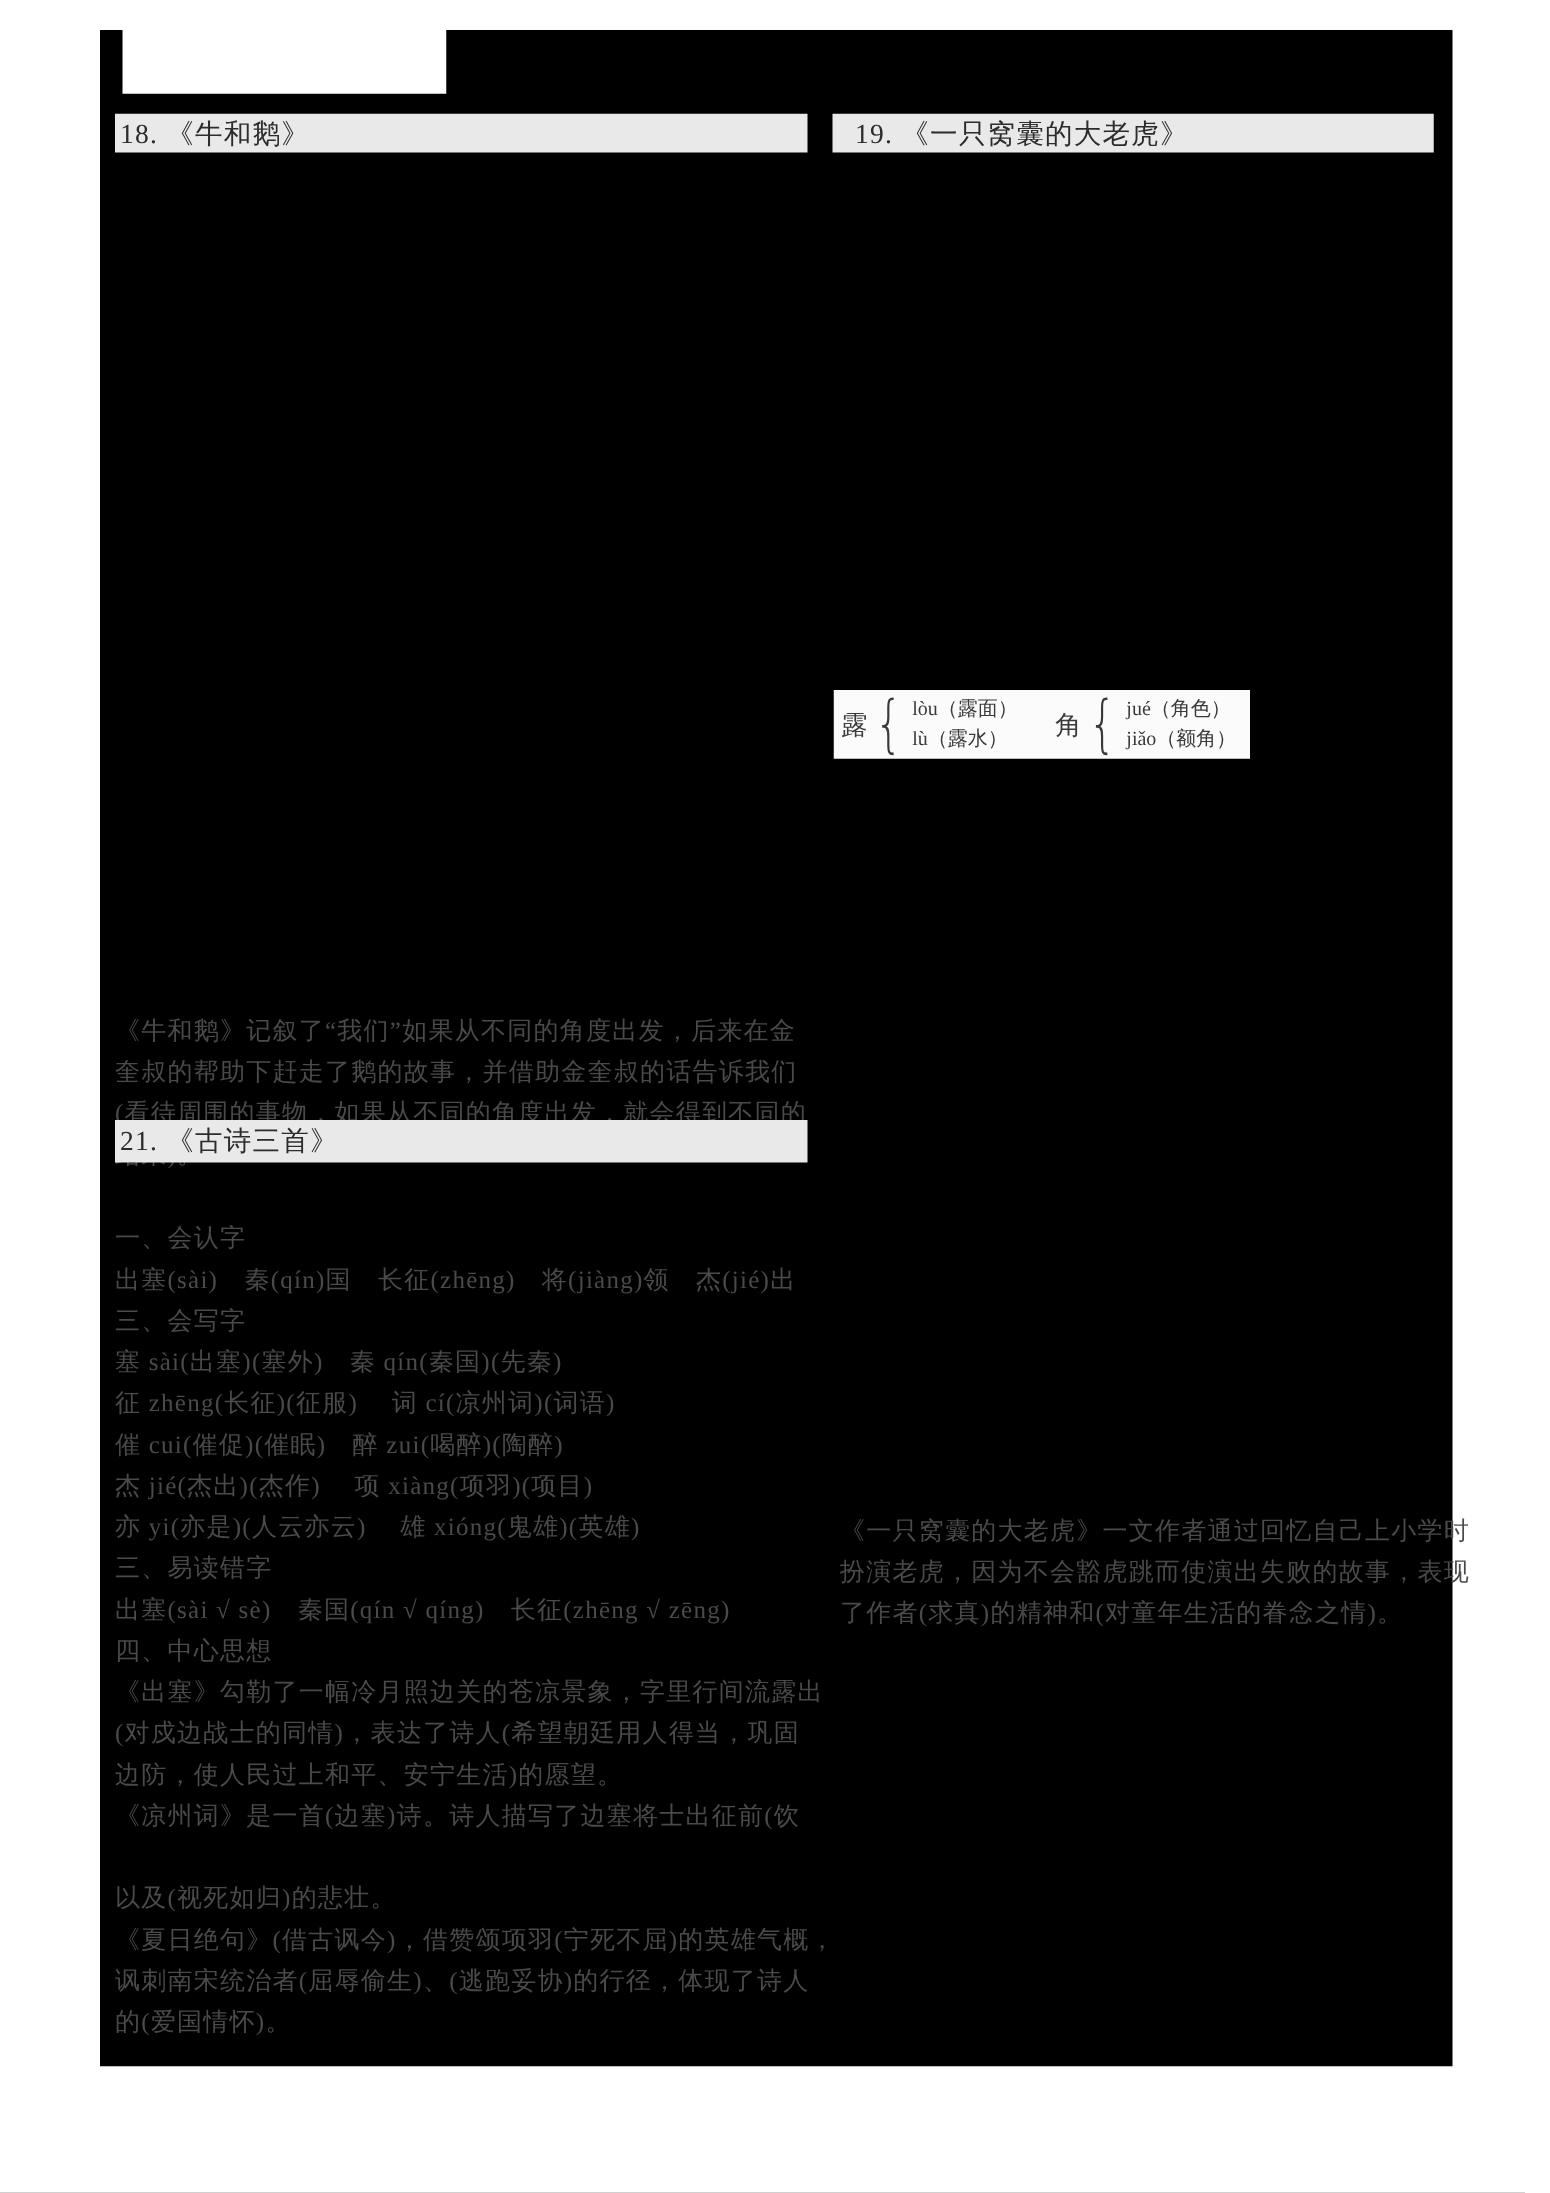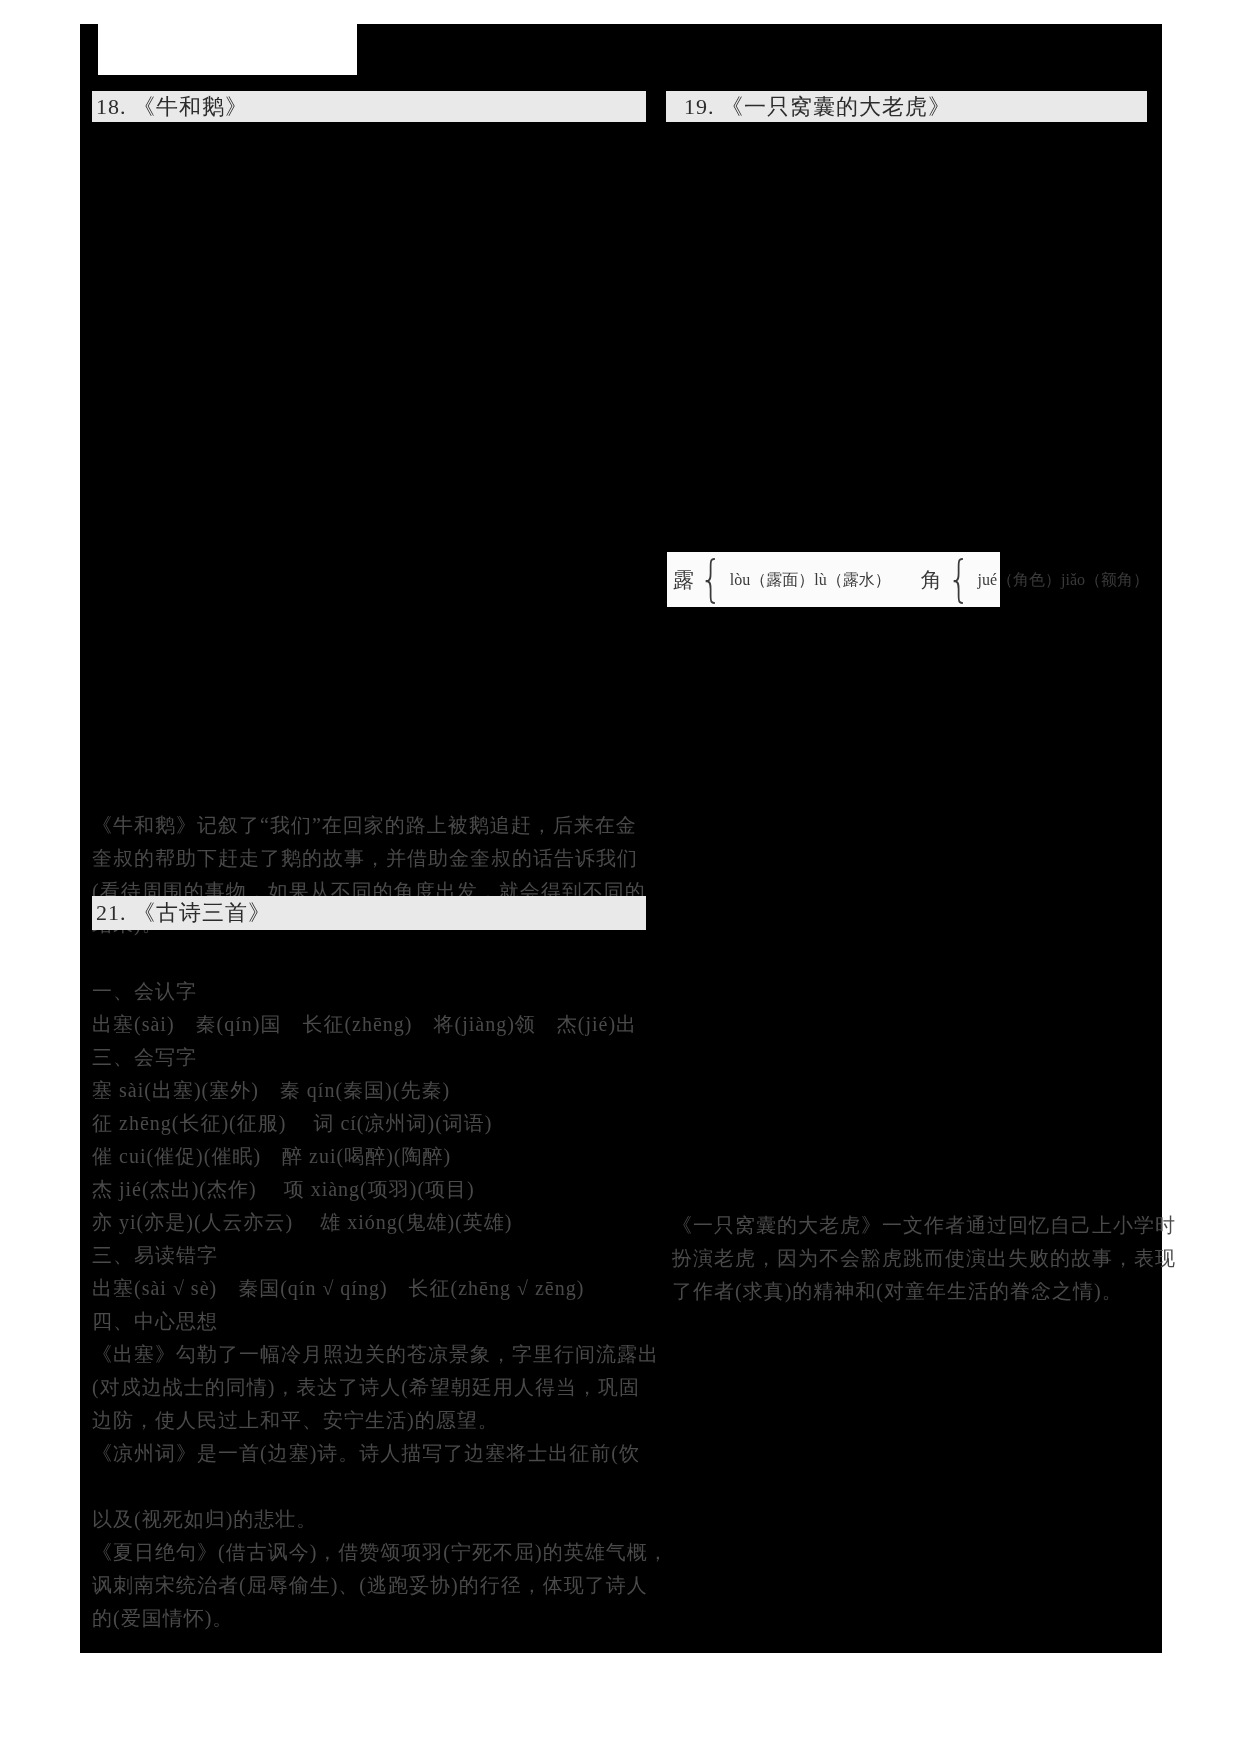--- a/index.html
+++ b/index.html
@@ -16,21 +16,21 @@
       white-space:nowrap;letter-spacing:1px;}
   .ln .b{font-weight:normal;}
   .rln{left:672px;}
   .pbox{position:absolute;left:667px;top:552px;width:333px;height:55px;background:#fbfbfb;
         display:flex;align-items:center;color:#3a3a3a;box-sizing:border-box;padding-left:6px;}
   .pgroup{display:flex;align-items:center;}
   .pgroup.g2{margin-left:30px;}
   .pchar{font-size:21px;color:#3a3a3a;}
   .brace{font-size:50px;font-weight:100;line-height:55px;margin-left:1px;margin-right:3px;
          transform:scaleX(0.7);color:#3a3a3a;font-family:"DejaVu Sans",sans-serif;}
-  .popts{display:flex;justify-content:center;}
+  .popts{display:flex;flex-direction:column;justify-content:center;}
   .popts div{font-size:16px;line-height:24px;white-space:nowrap;}
 </style>
 </head>
 <body>
 
 <div id="page">
 
   <div class="content-black"></div>
   <div class="logo-box"></div>
 
@@ -49,21 +49,21 @@
     <div class="pgroup g2">
       <span class="pchar">角</span>
       <span class="brace">{</span>
       <div class="popts">
         <div>jué（角色）</div>
         <div>jiǎo（额角）</div>
       </div>
     </div>
   </div>
 
-  <div class="ln" style="top:812px"><span class="b">《牛和鹅》</span><span>记叙了“我们”在回家的路上被鹅追赶，后来在金</span></div>
+  <div class="ln" style="top:812px"><span class="b">《牛和鹅》</span><span>记叙了“我们”如果从不同的角度出发，后来在金</span></div>
   <div class="ln" style="top:845px"><span>奎叔的帮助下赶走了鹅的故事，并借助金奎叔的话告诉我们</span></div>
   <div class="ln" style="top:878px"><span>(看待周围的事物，如果从不同的角度出发，就会得到不同的</span></div>
   <div class="ln" style="top:911px"><span>结果)。</span></div>
 
   <div class="hbar h21">21. 《古诗三首》</div>
 
   <div class="ln" style="top:978px"><span class="b">一、会认字</span></div>
   <div class="ln" style="top:1011px"><span>出塞(sài)　秦(qín)国　长征(zhēng)　将(jiàng)领　杰(jié)出</span></div>
   <div class="ln" style="top:1044px"><span class="b">三、会写字</span></div>
   <div class="ln" style="top:1077px"><span>塞 sài(出塞)(塞外)　秦 qín(秦国)(先秦)</span></div>

